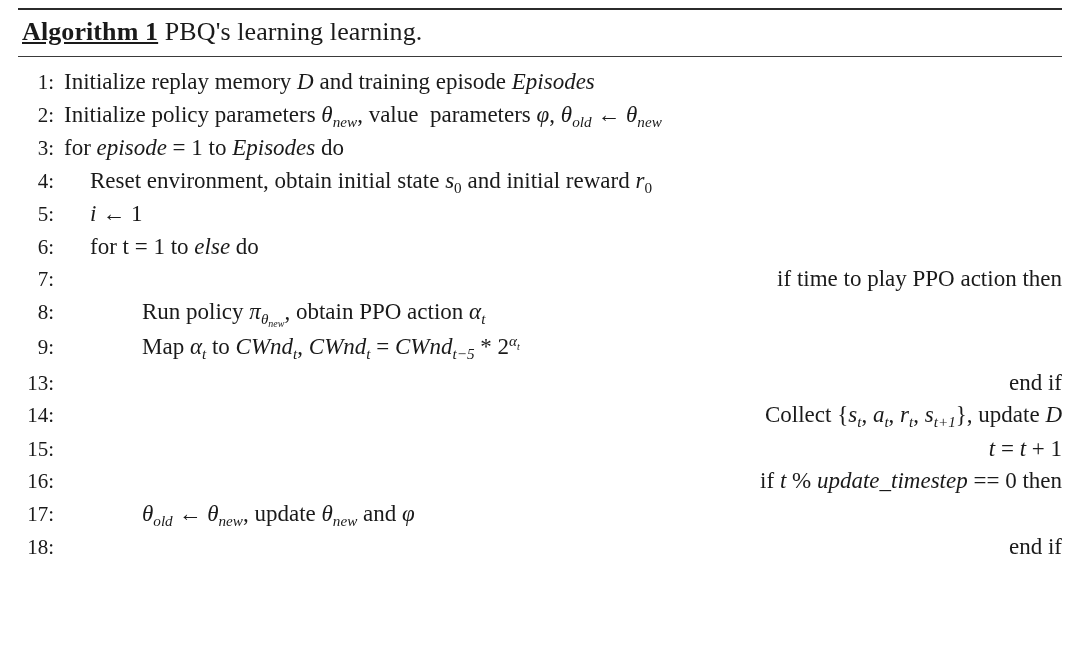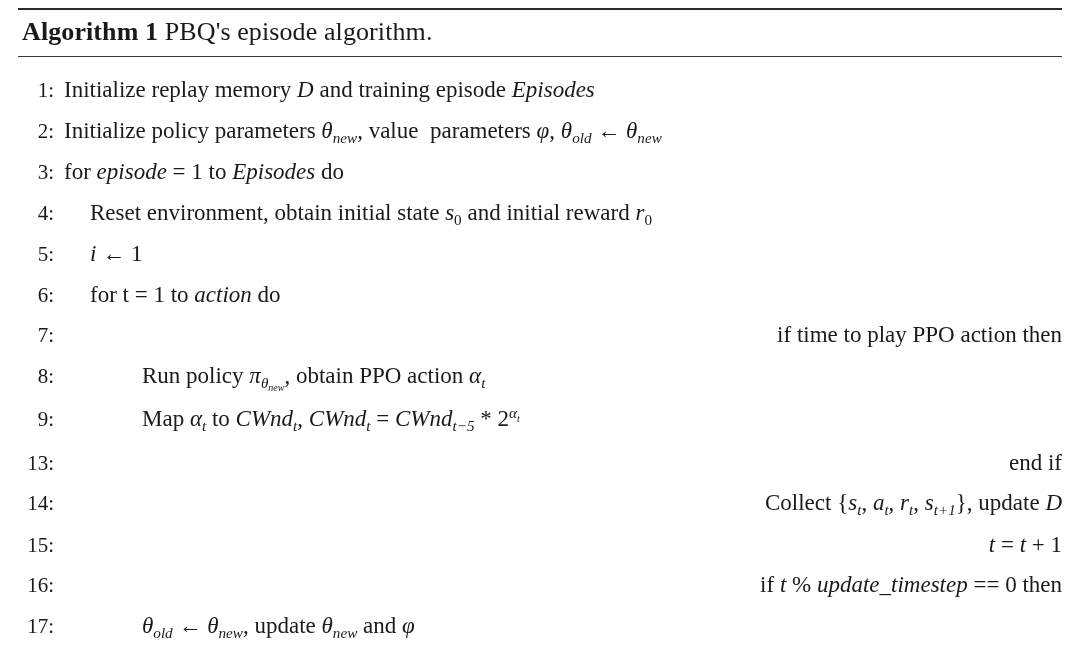--- a/index.html
+++ b/index.html
@@ -28,20 +28,21 @@
   .rule-mid {
     border-top: 1.2px solid #3a3a3a;
   }
   .alg-header {
     font-size: 26px;
     padding: 7px 4px 9px 4px;
     letter-spacing: 0.1px;
   }
   .alg-header .alg-label {
     font-weight: bold;
+    text-decoration: underline;
   }
   .alg-body {
     padding: 9px 0 9px 0;
   }
   .line {
     display: flex;
     align-items: baseline;
     font-size: 23px;
     line-height: 31.5px;
     white-space: pre;
@@ -50,21 +51,20 @@
     width: 46px;
     min-width: 46px;
     text-align: right;
     padding-right: 10px;
     font-size: 21px;
     box-sizing: border-box;
   }
   .content {
     flex: 1 1 auto;
     white-space: pre-wrap;
-    margin-top: 8px;
   }
   .i0 { padding-left: 0px; }
   .i1 { padding-left: 26px; }
   .i2 { padding-left: 52px; text-align: right; }
   .i3 { padding-left: 78px; }
   b, .bf { font-weight: normal; }
   .mi { font-style: italic; }
   sub {
     font-size: 0.66em;
     vertical-align: baseline;
@@ -81,21 +81,21 @@
   .nosub { font-style: normal; }
 </style>
 </head>
 <body>
 
 <div class="algorithm">
 
   <div class="rule-top"></div>
 
   <div class="alg-header">
-    <span class="alg-label">Algorithm 1</span><span> </span><span>PBQ's episode algorithm.</span>
+    <span class="alg-label">Algorithm 1</span><span> </span><span>PBQ's learning learning.</span>
   </div>
 
   <div class="rule-mid"></div>
 
   <div class="alg-body">
 
     <div class="line">
       <span class="lineno">1:</span>
       <span class="content i0">Initialize replay memory <span class="mi">D</span> and training episode <span class="mi">Episodes</span></span>
     </div>
@@ -115,21 +115,21 @@
       <span class="content i1">Reset environment, obtain initial state <span class="mi">s<sub class="nosub">0</sub></span> and initial reward <span class="mi">r<sub class="nosub">0</sub></span></span>
     </div>
 
     <div class="line">
       <span class="lineno">5:</span>
       <span class="content i1"><span class="mi">i</span> ← 1</span>
     </div>
 
     <div class="line">
       <span class="lineno">6:</span>
-      <span class="content i1"><b>for</b> t = 1 to <span class="mi">action</span> <b>do</b></span>
+      <span class="content i1"><b>for</b> t = 1 to <span class="mi">else</span> <b>do</b></span>
     </div>
 
     <div class="line">
       <span class="lineno">7:</span>
       <span class="content i2"><b>if</b> time to play PPO action <b>then</b></span>
     </div>
 
     <div class="line">
       <span class="lineno">8:</span>
       <span class="content i3">Run policy <span class="mi">π<sub>θ<sub>new</sub></sub></span>, obtain PPO action <span class="mi">α<sub>t</sub></span></span>

